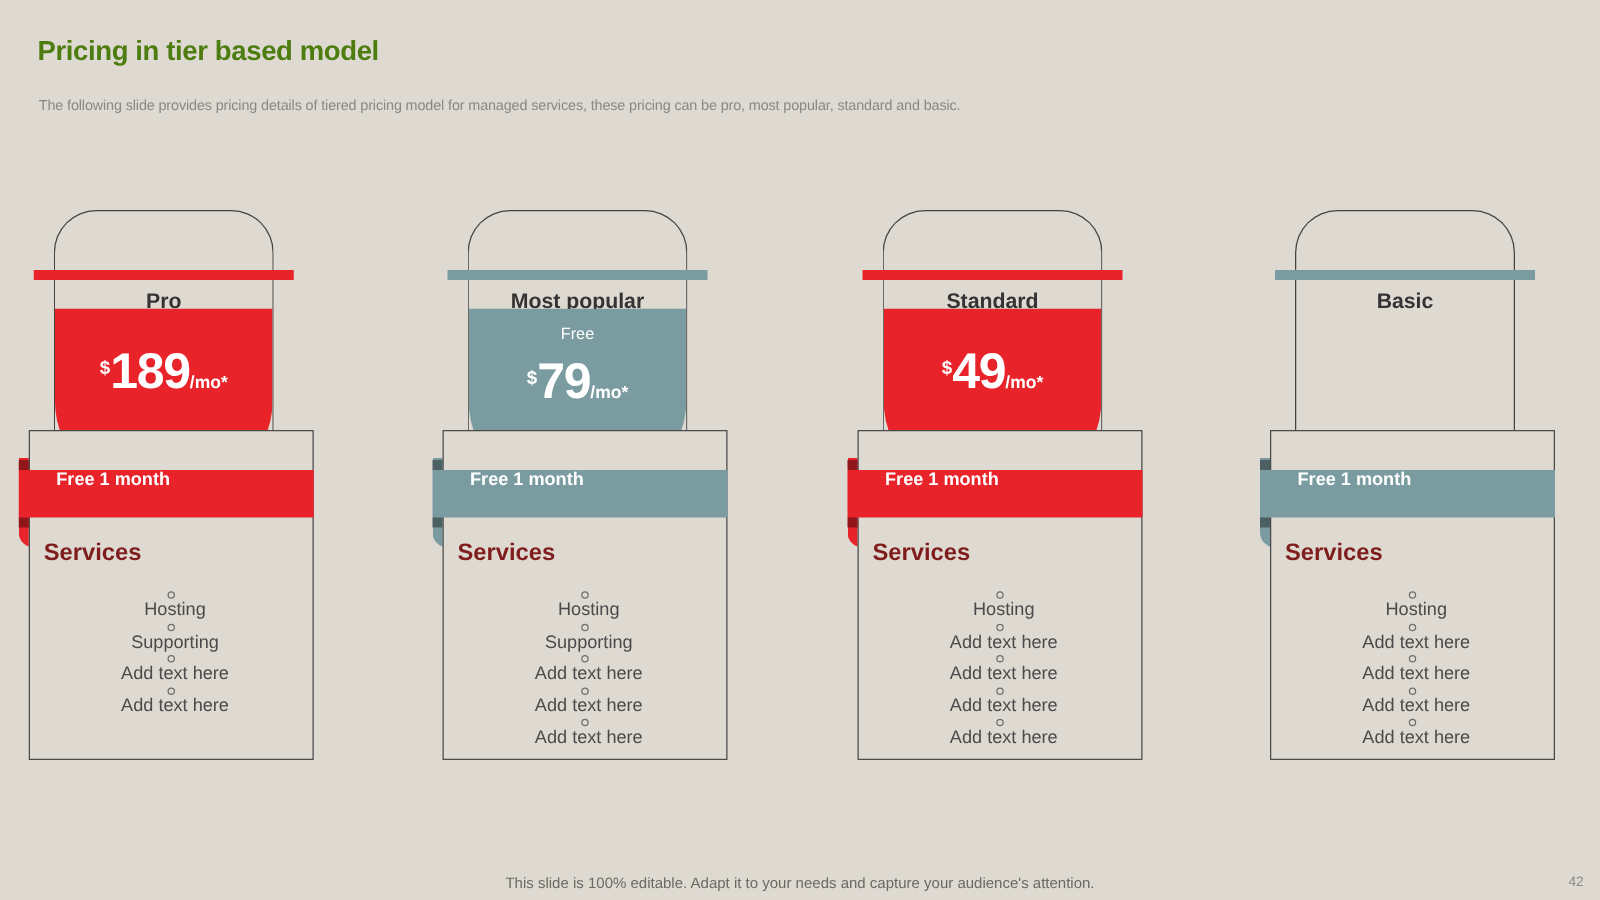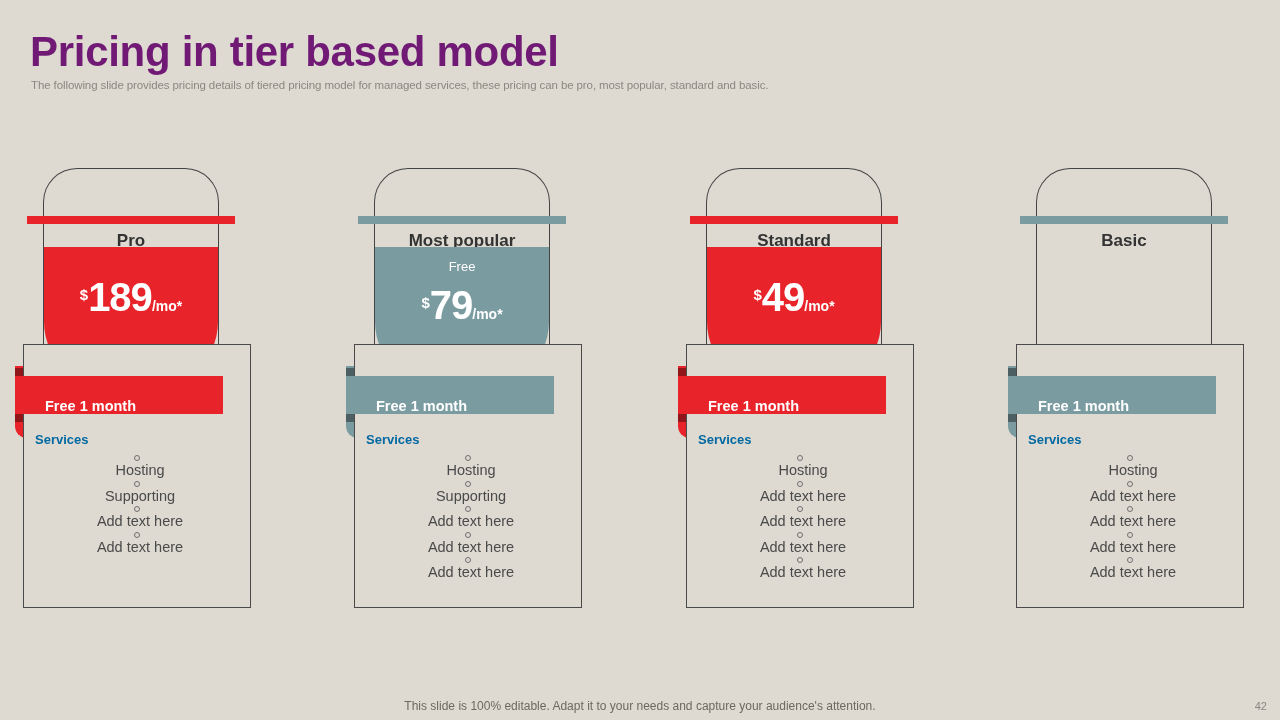--- a/index.html
+++ b/index.html
@@ -11,24 +11,24 @@
     background: #dedad2;
     font-family: "Liberation Sans", sans-serif;
     color: #3a3a3a;
     position: relative;
   }
 
   
   #slide-title {
     position: absolute;
     left: 30px; top: 28px;
-    font-size: 42px;
+    font-size: 22px;
     font-weight: bold;
     letter-spacing: -0.3px;
-    color: #701a75;
+    color: #4d7c0f;
     white-space: nowrap;
   }
   #slide-subtitle {
     position: absolute;
     left: 31px; top: 79px;
     font-size: 11.5px;
     color: #8a8880;
     white-space: nowrap;
     letter-spacing: -0.1px;
   }
@@ -139,25 +139,25 @@
     border-bottom: 10px solid currentColor;
     border-radius: 0 0 0 12px;
     z-index: 1;
   }
 
   
   .ribbon {
     position: absolute;
     left: 0px;
     top: 208px;
-    width: 208px;
+    width: 236px;
     height: 38px;
     z-index: 4;
     display: flex;
-    align-items: flex-end;
+    align-items: flex-start;
   }
   .ribbon-label {
     color: #ffffff;
     font-size: 14.5px;
     font-weight: bold;
     padding-left: 30px;
     white-space: nowrap;
   }
   .ribbon-fold {
     position: absolute;
@@ -171,24 +171,24 @@
 
   
   .services {
     position: absolute;
     left: 20px;
     top: 264px;
     width: 210px;
     z-index: 5;
   }
   .services-head {
-    font-size: 13px;
-    font-weight: bold;
-    color: #0369a1;
-    margin-bottom: 8px;
+    font-size: 19px;
+    font-weight: bold;
+    color: #7f1d1d;
+    margin-bottom: 19px;
   }
   .svc-item {
     display: flex;
     align-items: center;
     font-size: 14.5px;
     color: #4a4a4a;
     line-height: 19.5px;
     white-space: nowrap;
     flex-direction: column;
   }

